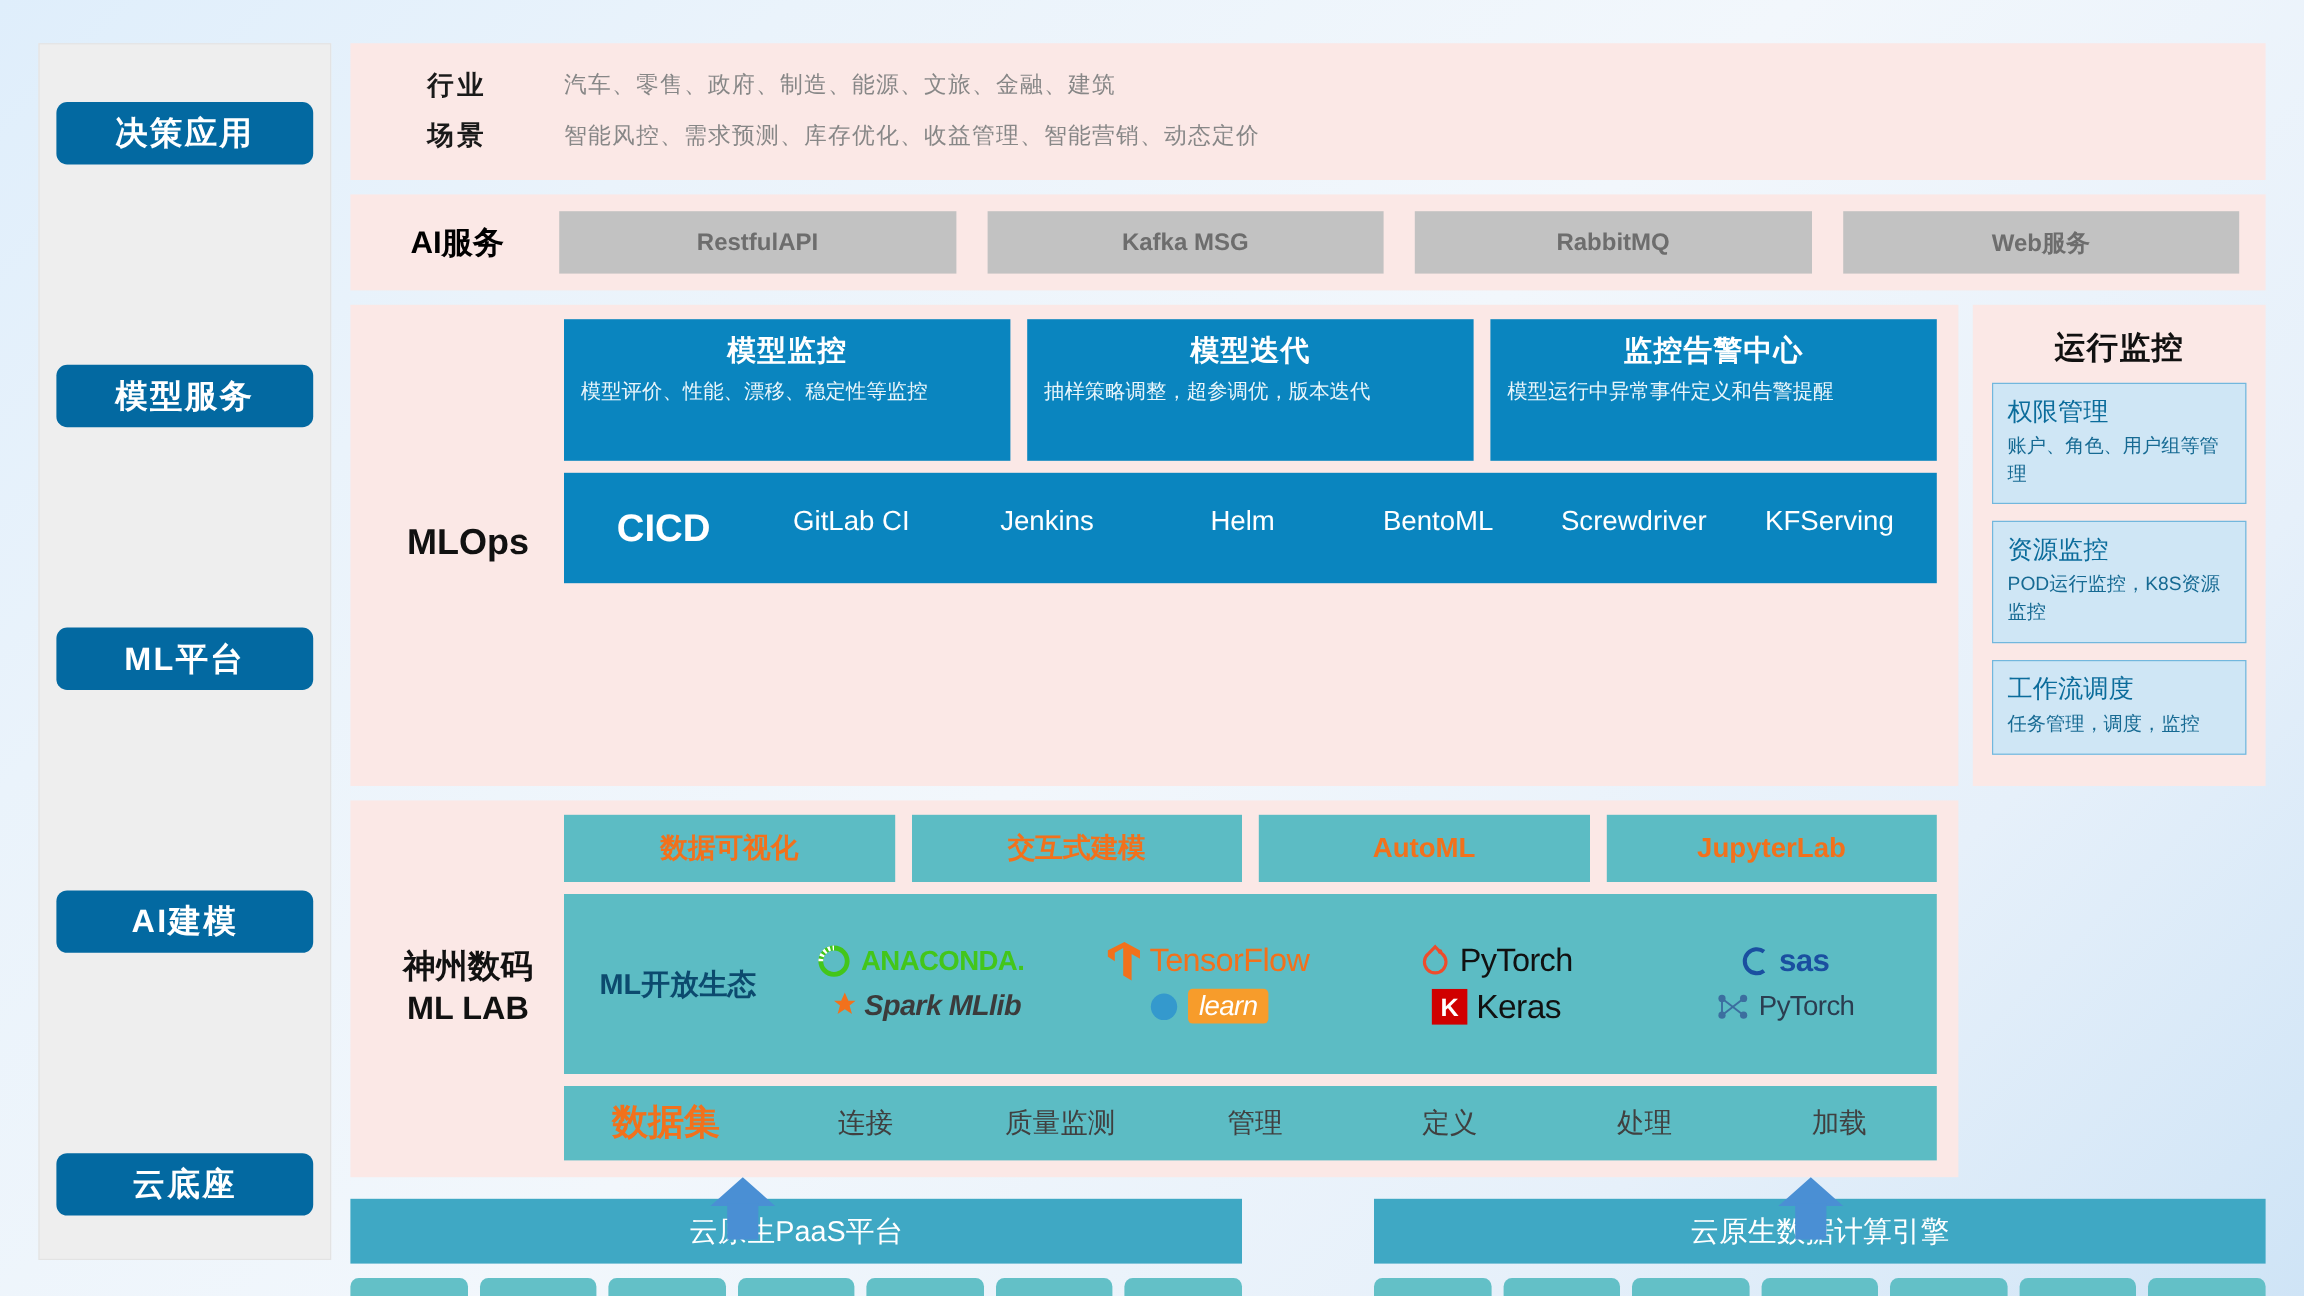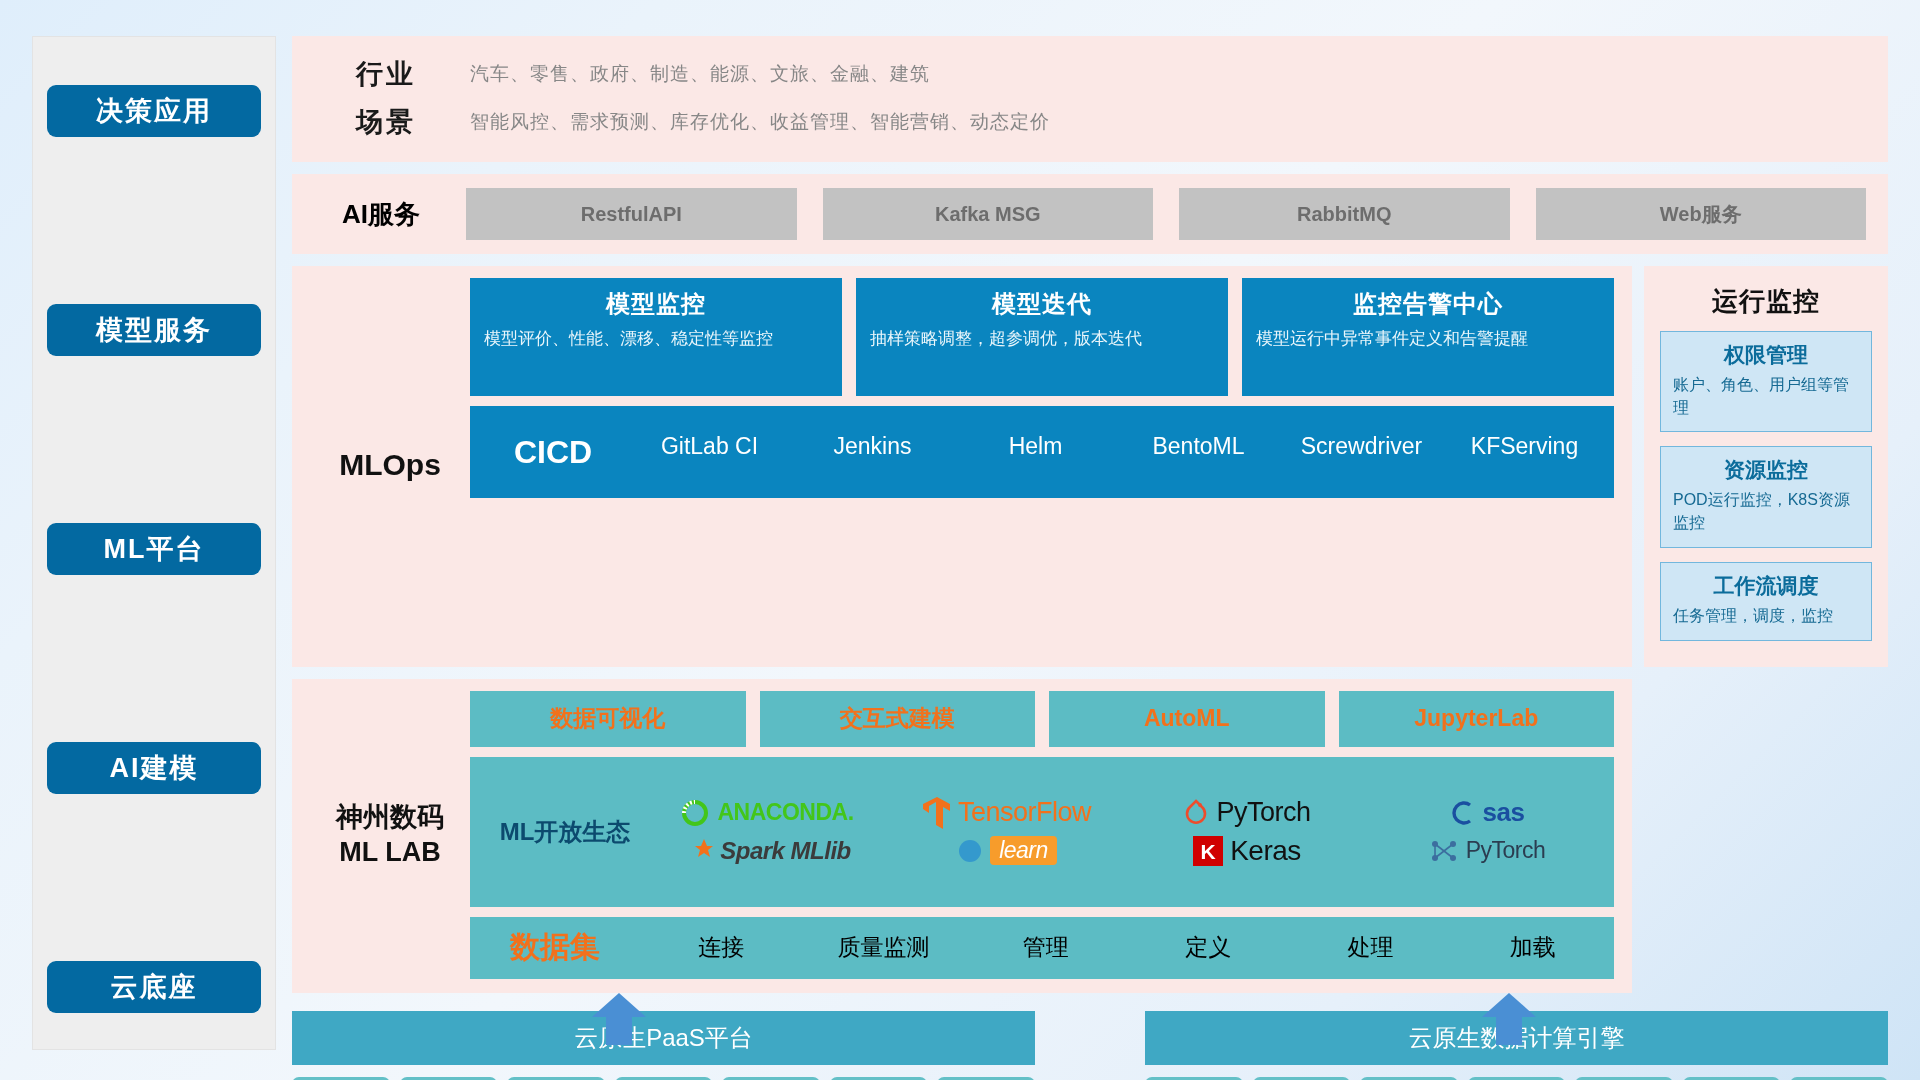--- a/index.html
+++ b/index.html
@@ -24,21 +24,21 @@
   }
 
   
   .stack { flex:1; display:flex; flex-direction:column; gap:12px; }
 
   .band { background:#fbe8e6; }
 
   
   .r1 { padding:20px 26px 22px 26px; display:flex; flex-direction:column; gap:12px; }
   .r1-line { display:flex; align-items:center; }
-  .r1-key { width:152px; flex:0 0 152px; font-size:27px; font-weight:bold; color:#1a1a1a; letter-spacing:3px; padding-left:38px;}
+  .r1-key { width:152px; flex:0 0 152px; font-size:22px; font-weight:bold; color:#1a1a1a; letter-spacing:3px; padding-left:38px;}
   .r1-val { font-size:19px; color:#878787; letter-spacing:1px; }
 
   
   .r2 { padding:14px 22px; display:flex; align-items:center; }
   .r2-key { width:152px; flex:0 0 152px; font-size:26px; font-weight:bold; color:#000000; padding-left:28px;}
   .r2-items { flex:1; display:flex; gap:26px; }
   .r2-chip {
     flex:1; height:52px; background:#c2c2c2; color:#6d6d6d; font-size:20px; font-weight:bold;
     display:flex; align-items:center; justify-content:center;
   }
@@ -57,21 +57,21 @@
   .cicd { background:#0a85bf; color:#fff; display:flex; align-items:center; height:92px; padding:0 8px; overflow:hidden;}
   .cicd-title { width:150px; flex:0 0 150px; text-align:center; font-size:32px; font-weight:bold; }
   .cicd-items { flex:1; display:flex; }
   .cicd-item { flex:1; font-size:23px; text-align:center; line-height:1.0;
                overflow:hidden; height:34px; word-break:break-all; }
 
   .r3-right { width:244px; flex:0 0 244px; background:#fbe8e6; padding:12px 16px;
               display:flex; flex-direction:column; }
   .rm-title { text-align:center; font-size:26px; font-weight:bold; color:#111; margin:6px 0 12px 0; letter-spacing:1px;}
   .rm-card { background:#cfe6f5; border:1px solid #72b7dd; margin-bottom:14px; padding:9px 12px 12px 12px; }
-  .rm-card h5 { text-align:center; font-size:21px; font-weight:bold; color:#0b6c9b; margin-bottom:5px; }
+  .rm-card h5 { text-align:left; font-size:21px; font-weight:normal; color:#0b6c9b; margin-bottom:5px; }
   .rm-card p { font-size:16px; line-height:1.42; color:#166a93; }
 
   
   .r4 { display:flex; gap:12px; }
   .r4-left { flex:1; background:#fbe8e6; padding:12px 18px 14px 18px; display:flex; }
   .r4-key { width:160px; flex:0 0 160px; display:flex; align-items:center; justify-content:center;
             font-size:27px; font-weight:bold; color:#111; text-align:center; line-height:1.28; }
   .r4-body { flex:1; display:flex; flex-direction:column; gap:10px; }
   .tools-row { display:flex; gap:14px; }
   .tool-chip { flex:1; height:56px; background:#5cbcc4; color:#f2711c; font-size:23px; font-weight:bold;
@@ -79,21 +79,21 @@
   .eco { background:#5cbcc4; display:flex; align-items:center; min-height:150px; padding:6px 10px; }
   .eco-label { width:170px; flex:0 0 170px; color:#0c4a6e; font-size:24px; font-weight:bold; text-align:center; }
   .eco-logos { flex:1; display:grid; grid-template-columns:repeat(4,1fr); grid-template-rows:1fr 1fr;
                align-items:center; justify-items:center; gap:4px 6px; }
   .logo { display:flex; align-items:center; justify-content:center; gap:7px; }
   .logo-txt { font-size:27px; font-weight:300; letter-spacing:-0.5px; }
 
   .ds-row { background:#5cbcc4; display:flex; align-items:center; height:62px; }
   .ds-label { width:170px; flex:0 0 170px; color:#f2711c; font-size:30px; font-weight:bold; text-align:center; }
   .ds-items { flex:1; display:flex; }
-  .ds-item { flex:1; text-align:center; font-size:23px; color:#000000; }
+  .ds-item { flex:1; text-align:center; font-size:23px; color:#404040; }
 
   .r4-right { width:244px; flex:0 0 244px; }
 
   
   .r5 { position:relative; display:flex; gap:0; align-items:flex-start; padding-top:6px; }
   .cloudcol { flex:1; display:flex; flex-direction:column; }
   .cloudcol.left { margin-right:110px; }
   .cloud-head { background:#3fa8c4; color:#fff; text-align:center; font-size:24px; padding:11px 0; }
   .cloud-items { display:flex; gap:10px; margin-top:12px; }
   .cloud-chip { flex:1; background:#63c0c7; color:#fff; font-size:19px; font-weight:bold; border-radius:7px;

